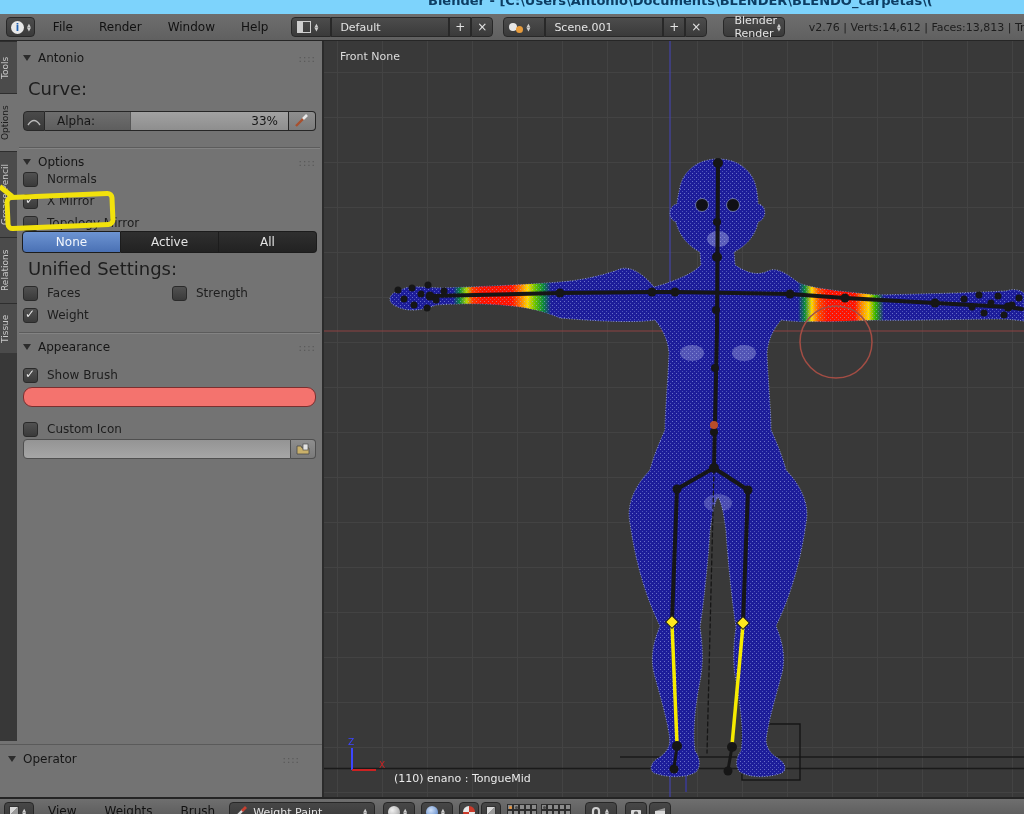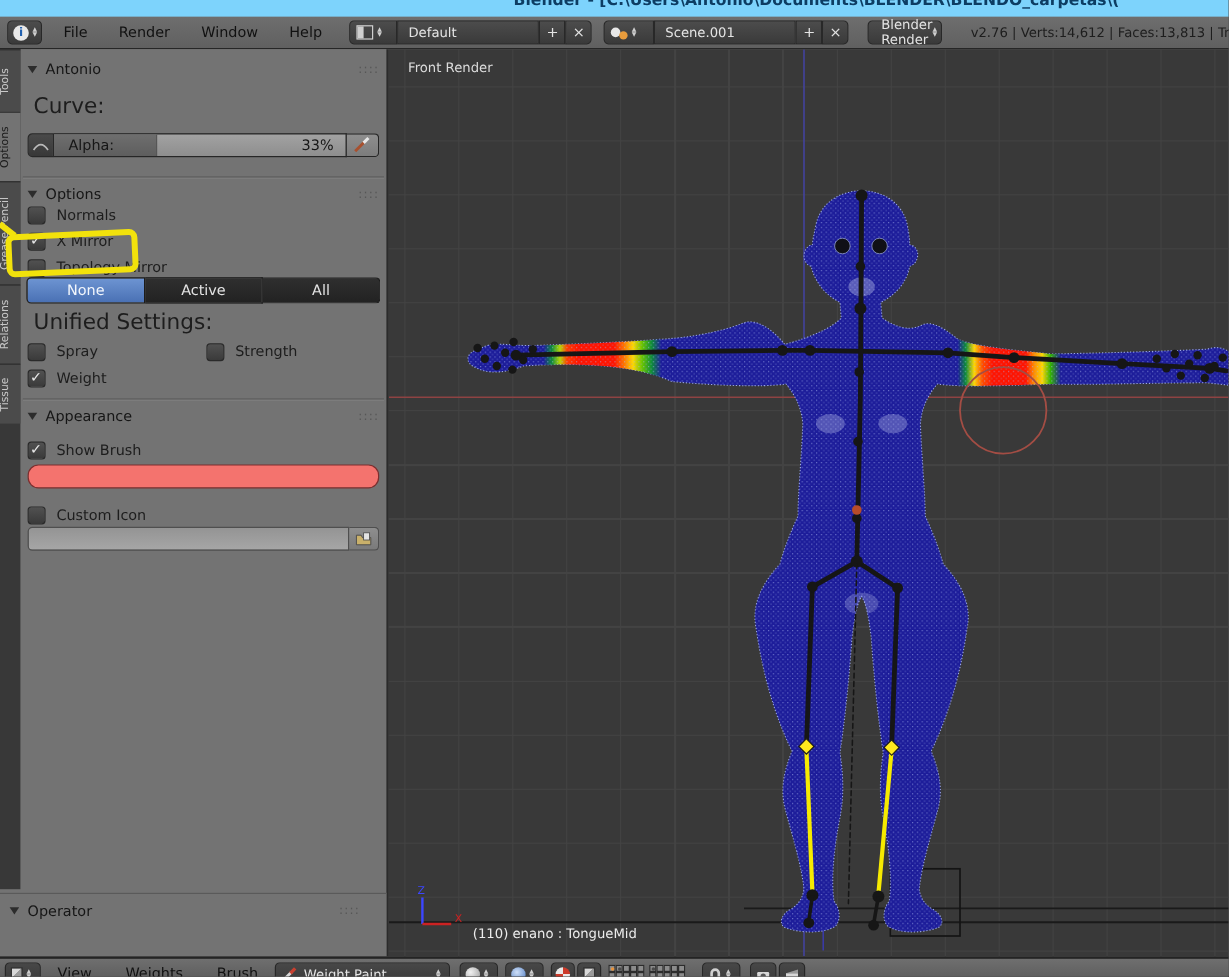--- a/index.html
+++ b/index.html
@@ -229,21 +229,21 @@
         <span class="cb-label">Topology Mirror</span>
       </div>
       <div class="segrow">
         <div class="segbtn active">None</div>
         <div class="segbtn">Active</div>
         <div class="segbtn">All</div>
       </div>
       <div class="lab" style="margin:5px 0 6px 11px">Unified Settings:</div>
       <div class="row">
         <span class="cb"></span>
-        <span class="cb-label">Spray</span>
+        <span class="cb-label">Faces</span>
         <span class="col2">
           <span class="cb"></span>
           <span class="cb-label">Strength</span>
         </span>
       </div>
       <div class="row" style="margin-top:6px">
         <span class="cb checked">
             <i class="tick">✓</i>
           </span>
         <span class="cb-label">Weight</span>
@@ -447,21 +447,21 @@
 
       <circle cx="512" cy="301" r="36" fill="none" stroke="#a34d44" stroke-width="1.5"></circle>
 
       <g>
         <line x1="28" y1="729" x2="28" y2="707" stroke="#3c46ff" stroke-width="2"></line>
         <line x1="28" y1="729" x2="52" y2="729" stroke="#cc2222" stroke-width="2"></line>
         <text x="24" y="704" font-size="9" fill="#3c46ff">Z</text>
         <text x="55" y="727" font-size="9" fill="#cc2222">X</text>
       </g>
     </svg>
-    <div class="vp-label">Front Render</div>
+    <div class="vp-label">Front None</div>
     <div class="vp-status">(110) enano : TongueMid</div>
   </div>
 
   <div class="botbar">
     <div class="botbar-inner">
       <div class="bb-btn" style="width:30px">
         <span class="cube-ico"></span>
         <span class="updown">
             <span>▲</span>
             <span>▼</span>

